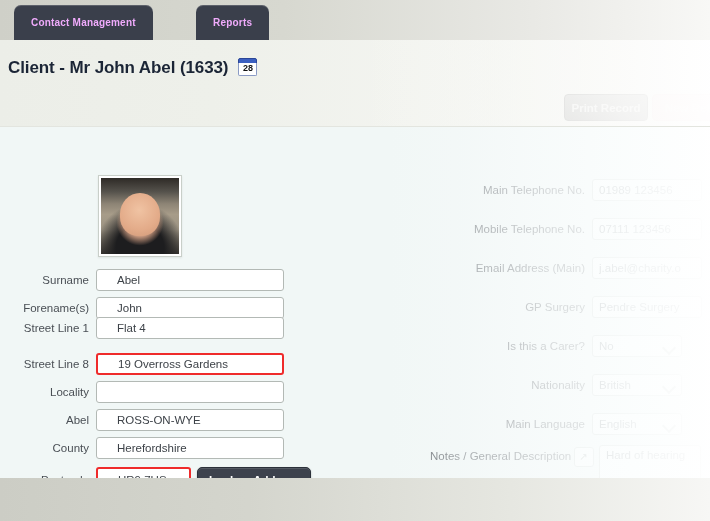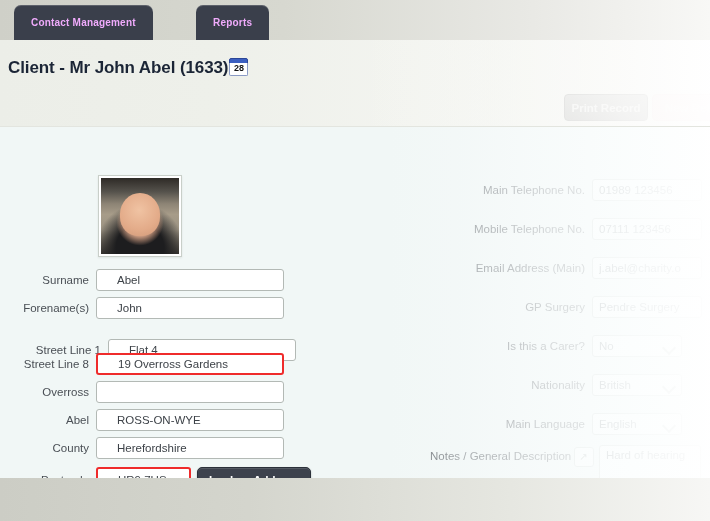--- a/index.html
+++ b/index.html
@@ -70,21 +70,21 @@
     font-weight: bold;
     color: #1b2536;
     letter-spacing: -0.1px;
     white-space: nowrap;
   }
 
   .cal-icon {
     display: inline-block;
     vertical-align: -3px;
     width: 19px; height: 18px;
-    margin-left: 1px;
+    margin-left: 10px;
     position: relative;
   }
   .cal-icon .cal-top {
     position: absolute; left: 0; top: 0;
     width: 19px; height: 6px;
     background: #3b5fc0;
     border-radius: 2px 2px 0 0;
     border: 1px solid #2b4697;
     box-sizing: border-box;
   }
@@ -457,32 +457,32 @@
         <div class="field-row" style="top:142px;border-radius:9px;">
           <div class="flabel">Surname</div>
           <input class="finput w-main" value="Abel" style="">
         </div>
 
         <div class="field-row" style="top:170px;">
           <div class="flabel">Forename(s)</div>
           <input class="finput w-main" value="John" style="">
         </div>
 
-        <div class="field-row" style="top:212px;margin-left:12px;">
+        <div class="field-row" style="top:190px;">
           <div class="flabel">Street Line 1</div>
           <input class="finput w-main" value="Flat 4" style="">
         </div>
 
         <div class="field-row" style="top:226px;">
           <div class="flabel">Street Line 8</div>
           <input class="finput w-main err" value="19 Overross Gardens" style="">
         </div>
 
         <div class="field-row" style="top:254px;">
-          <div class="flabel">Overross</div>
+          <div class="flabel">Locality</div>
           <input class="finput w-main" value="" style="">
         </div>
 
         <div class="field-row" style="top:282px;">
           <div class="flabel">Abel</div>
           <input class="finput w-main" value="ROSS-ON-WYE" style="">
         </div>
 
         <div class="field-row" style="top:310px;">
           <div class="flabel">County</div>

